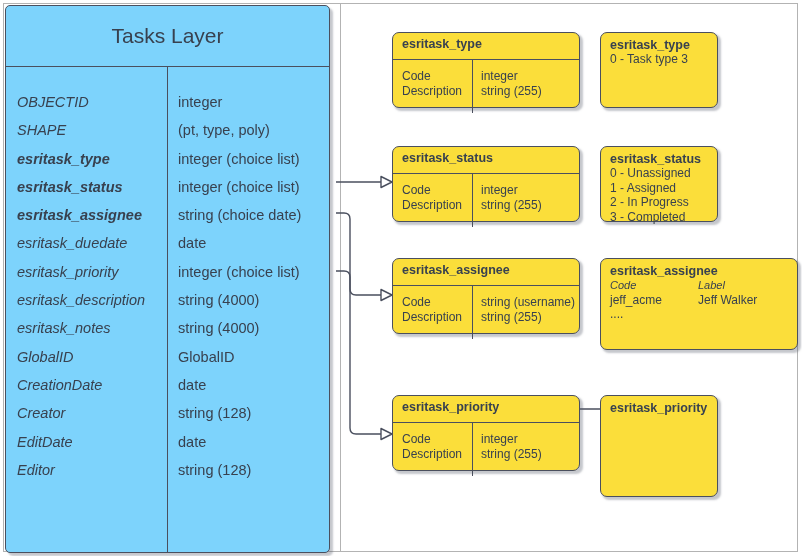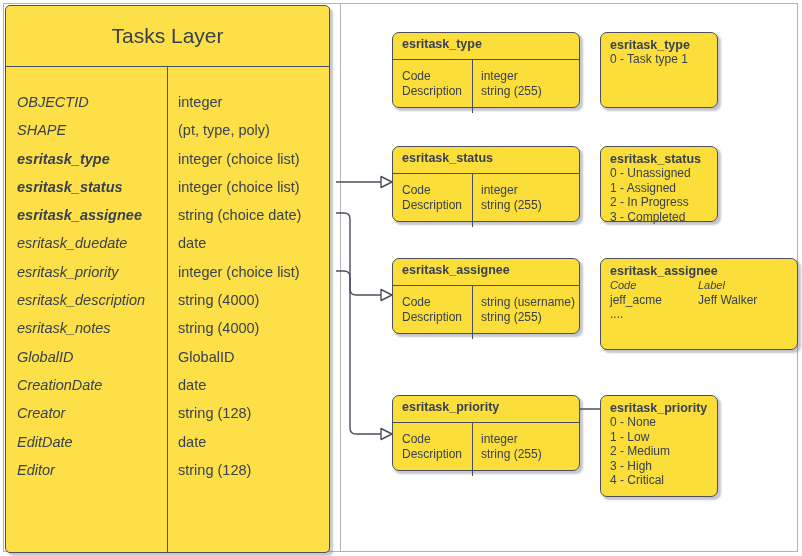--- a/index.html
+++ b/index.html
@@ -30,21 +30,21 @@
     background: #ffffff;
   }
 
   
   #tasks-layer {
     position: absolute;
     left: 5px;
     top: 5px;
     width: 325px;
     height: 548px;
-    background: #fde047;
+    background: #7dd3fc;
     border: 1px solid #4a4f5e;
     border-radius: 5px;
     box-sizing: border-box;
     box-shadow: 3px 3px 2px rgba(90,95,110,0.35);
   }
   #tasks-layer-title {
     height: 60px;
     line-height: 60px;
     text-align: center;
     font-size: 21px;
@@ -327,21 +327,21 @@
       <div class="def-col right">
         <div>integer</div>
         <div>string (255)</div>
       </div>
     </div>
   </div>
 
   <div class="ybox val-box" id="type-values" style="left:600px; top:32px; height:76px;">
     <div class="ybox-title">esritask_type</div>
     <div class="val-list" id="type-values-list">
-        <div>0 - Task type 1</div>
+        <div>0 - Task type 3</div>
       </div>
   </div>
 
   <div class="ybox val-box" id="status-values" style="left:600px; top:146px; height:76px;">
     <div class="ybox-title">esritask_status</div>
     <div class="val-list" id="status-values-list">
         <div>0 - Unassigned</div>
         <div>1 - Assigned</div>
         <div>2 - In Progress</div>
         <div>3 - Completed</div>
@@ -363,22 +363,15 @@
           <div class="vt-row">
             <span class="vt-c1">....</span>
             <span class="vt-c2"></span>
           </div>
         </div>
     </div>
   </div>
 
   <div class="ybox val-box" id="priority-values" style="left:600px; top:395px; height:102px;">
     <div class="ybox-title">esritask_priority</div>
-    <div class="val-list" id="priority-values-list">
-        <div>0 - None</div>
-        <div>1 - Low</div>
-        <div>2 - Medium</div>
-        <div>3 - High</div>
-        <div>4 - Critical</div>
-      </div>
   </div>
 
 </div>
 
 </body></html>

